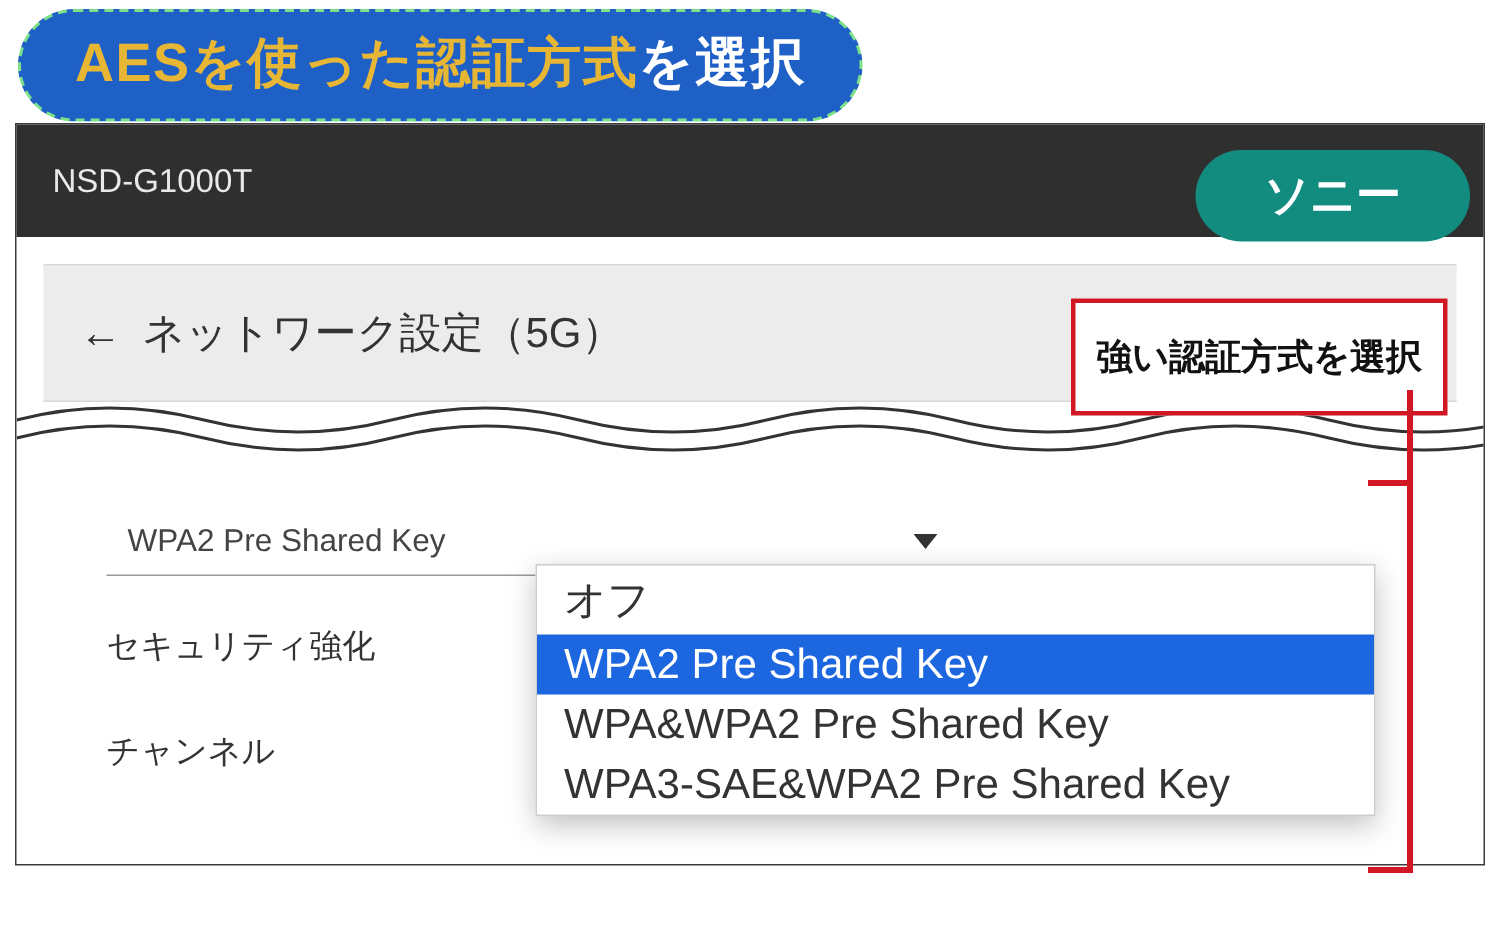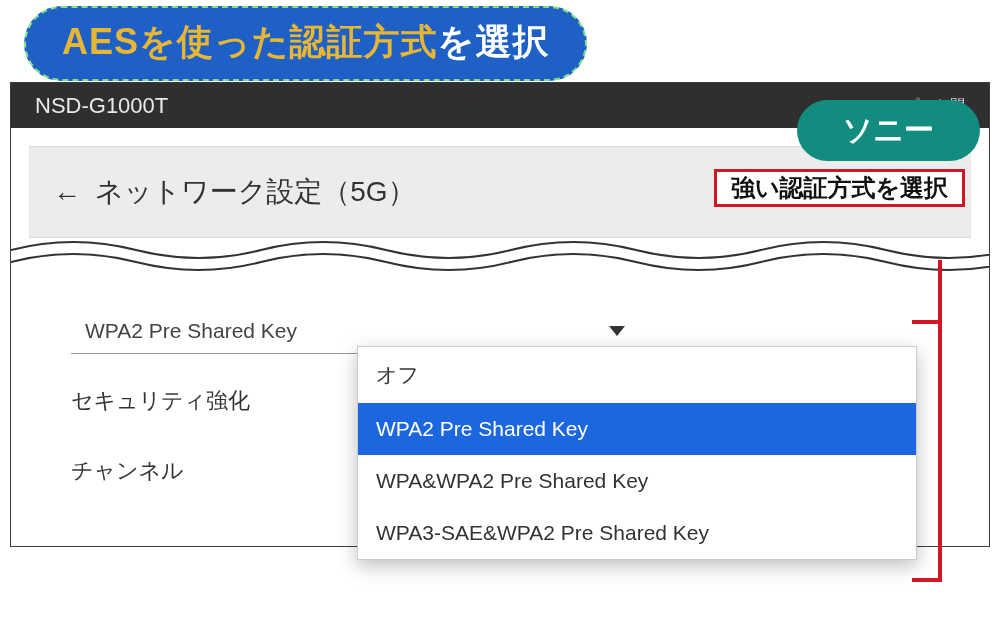--- a/index.html
+++ b/index.html
@@ -8,21 +8,21 @@
     background: #fff;
     width: 1000px;
     height: 620px;
     position: relative;
     overflow: hidden;
   }
 
   
   .top-banner {
     position: absolute;
-    left: 24px;
+    left: 12px;
     top: 6px;
     background: #1F60C7;
     color: #ffffff;
     font-size: 36px;
     font-weight: 700;
     padding: 10px 36px 12px 36px;
     border-radius: 40px;
     border: 2px dashed #7CE08A;
     z-index: 5;
     letter-spacing: 1px;
@@ -36,21 +36,21 @@
     top: 82px;
     width: 980px;
     border: 1px solid #3b3b3b;
     background: #fff;
   }
 
   
   .titlebar {
     background: #2f2f2f;
     color: #e9e9e9;
-    height: 45px;
+    height: 75px;
     display: flex;
     align-items: center;
     padding: 0 24px;
     font-size: 22px;
     justify-content: space-between;
   }
   .titlebar .right {
     font-size: 15px;
     color: #cfcfcf;
   }
@@ -77,21 +77,21 @@
   
   .callout-box {
     position: absolute;
     right: 6px;
     top: 22px;
     border: 3px solid #D01723;
     background: #fff;
     color: #111;
     font-size: 24px;
     font-weight: 700;
-    padding: 0 14px;
+    padding: 20px 14px;
     z-index: 4;
   }
 
   
   .brand-pill {
     position: absolute;
     right: 20px;
     top: 100px;
     background: #138C80;
     color: #fff;
@@ -153,23 +153,23 @@
     position: absolute;
     left: 346px;
     top: 74px;
     width: 560px;
     background: #fff;
     box-shadow: 0 6px 18px rgba(0,0,0,.25);
     border: 1px solid #ccc;
     z-index: 3;
   }
   .dropdown .opt {
-    font-size: 21px;
+    font-size: 28px;
     color: #333;
-    padding: 14px 18px;
+    padding: 4px 18px;
     white-space: nowrap;
   }
   .dropdown .opt.selected {
     background: #1C66E0;
     color: #fff;
   }
 
   
   .red-bracket {
     position: absolute;

